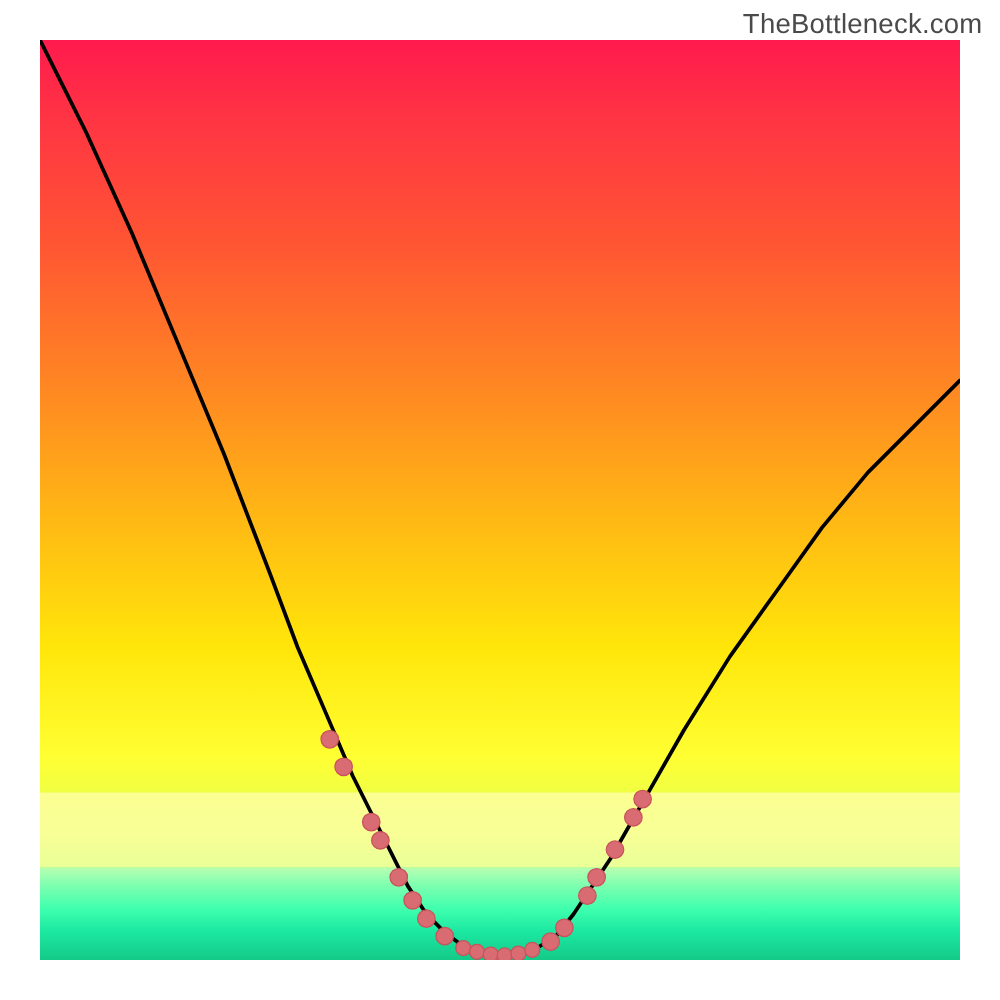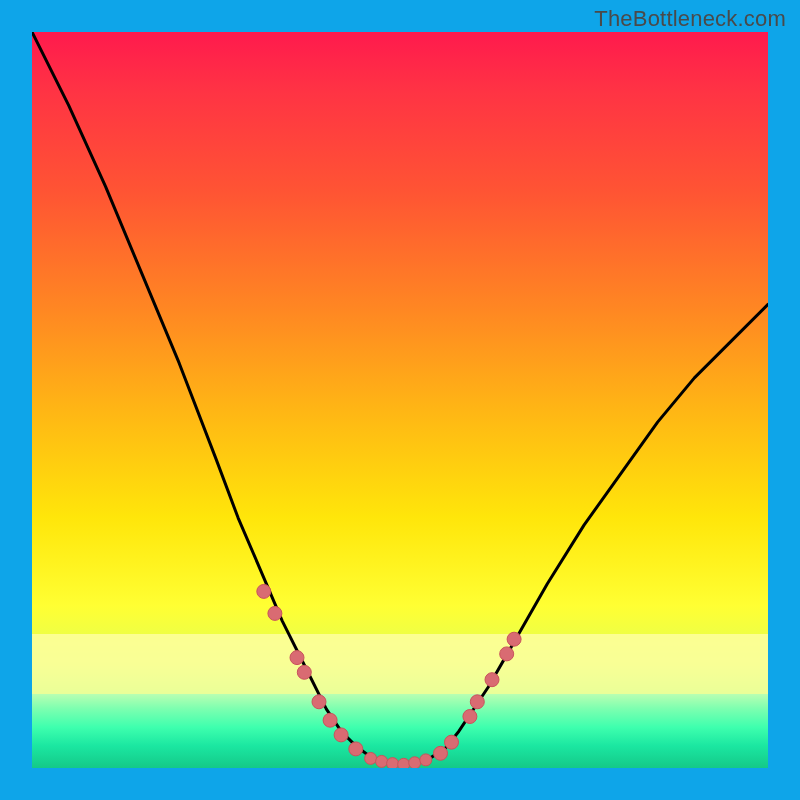--- a/index.html
+++ b/index.html
@@ -8,21 +8,21 @@
     width: 800px;
     height: 800px;
     overflow: hidden;
     background: #000;
     font-family: Arial, Helvetica, sans-serif;
   }
   .frame {
     position: relative;
     width: 800px;
     height: 800px;
-    background: #0ea5e9;
+    background: #ffffff;
   }
   .plot-area {
     position: absolute;
     left: 32px;
     top: 32px;
     width: 736px;
     height: 736px;
     background: linear-gradient(to bottom,
       #ff1a4d 0%,
       #ff3344 8%,

